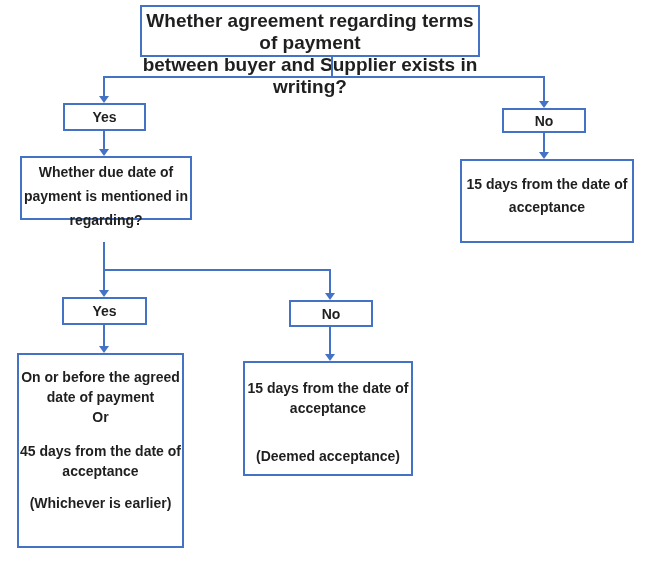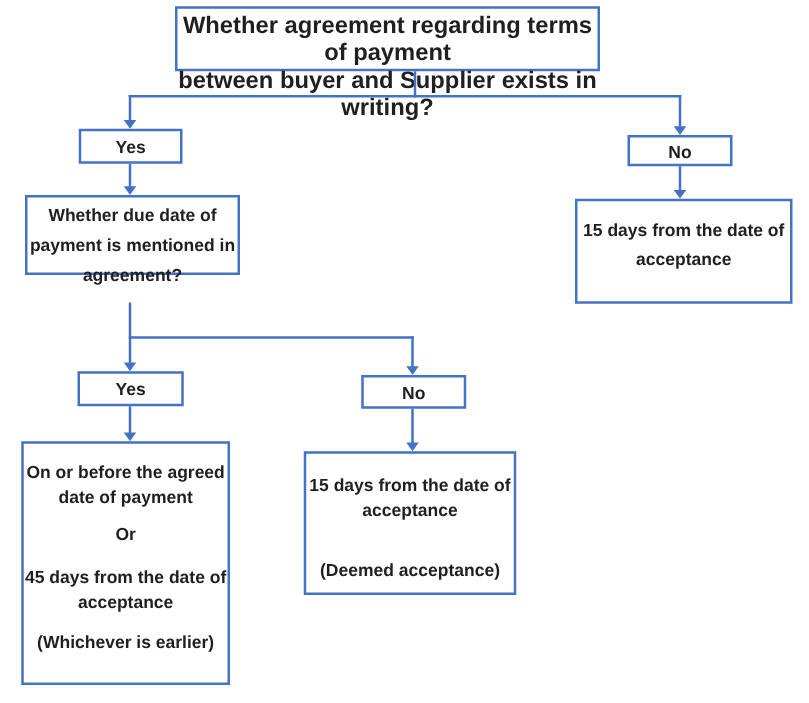--- a/index.html
+++ b/index.html
@@ -39,21 +39,21 @@
   #root    { left:140px; top:5px;   width:340px; height:52px;  padding-top:3px; font-size:19px; line-height:22px; }
   #yes1    { left:63px;  top:103px; width:83px;  height:28px; }
   #no1     { left:502px; top:108px; width:84px;  height:25px; }
   #dueq    { left:20px;  top:156px; width:172px; height:64px;  padding-top:2px;  line-height:24px; }
   #right15 { left:460px; top:159px; width:174px; height:84px;  padding-top:12px; line-height:23px; }
   #yes2    { left:62px;  top:297px; width:85px;  height:28px; }
   #no2     { left:289px; top:300px; width:84px;  height:27px; }
   #outleft { left:17px;  top:353px; width:167px; height:195px; padding-top:12px; line-height:20px; }
   #outmid  { left:243px; top:361px; width:170px; height:115px; padding-top:15px; line-height:20px; }
 
-  #outleft .gap-or   { margin-top:10px; }
+  #outleft .gap-or   { }
   #outleft .gap-45   { margin-top:14px; }
   #outleft .gap-par  { margin-top:12px; }
   #outmid  .gap-par  { margin-top:28px; }
 
   
   #c-root-stem    { left:331px; top:57px;  width:2px;   height:21px; }
   #c-top-h        { left:103px; top:76px;  width:442px; height:2px;  }
   #c-yes1-drop    { left:103px; top:76px;  width:2px;   height:21px; }
   #a-yes1         { left:99px;  top:96px;  }
   #c-no1-drop     { left:543px; top:76px;  width:2px;   height:26px; }
@@ -98,21 +98,21 @@
 
   <div id="c-yes1-duedate" class="vline"></div>
   <div id="a-duedate" class="arrow"></div>
 
   <div id="c-no1-accept" class="vline"></div>
   <div id="a-accept" class="arrow"></div>
 
   <div id="dueq" class="node">
     <div>Whether due date of</div>
     <div>payment is mentioned in</div>
-    <div>agreement?</div>
+    <div>regarding?</div>
   </div>
 
   <div id="right15" class="node">
     <div>15 days from the date of</div>
     <div>acceptance</div>
   </div>
 
   <div id="c-duedate-stem" class="vline"></div>
   <div id="a-yes2" class="arrow"></div>
   <div id="c-branch-h" class="hline"></div>

